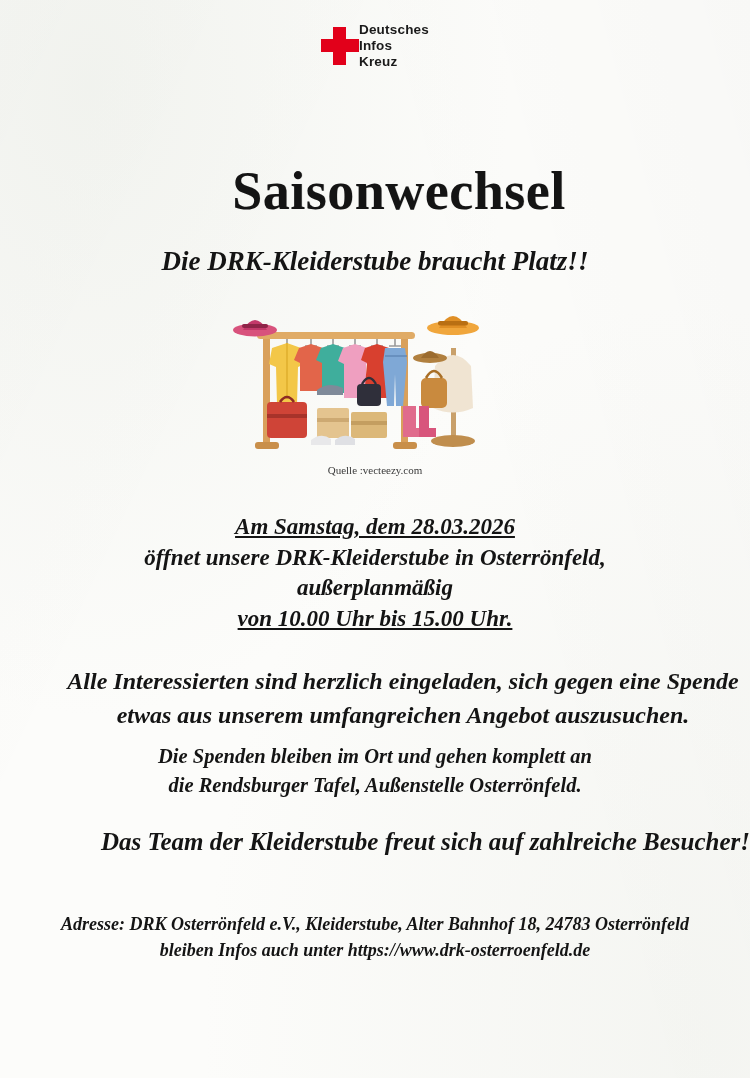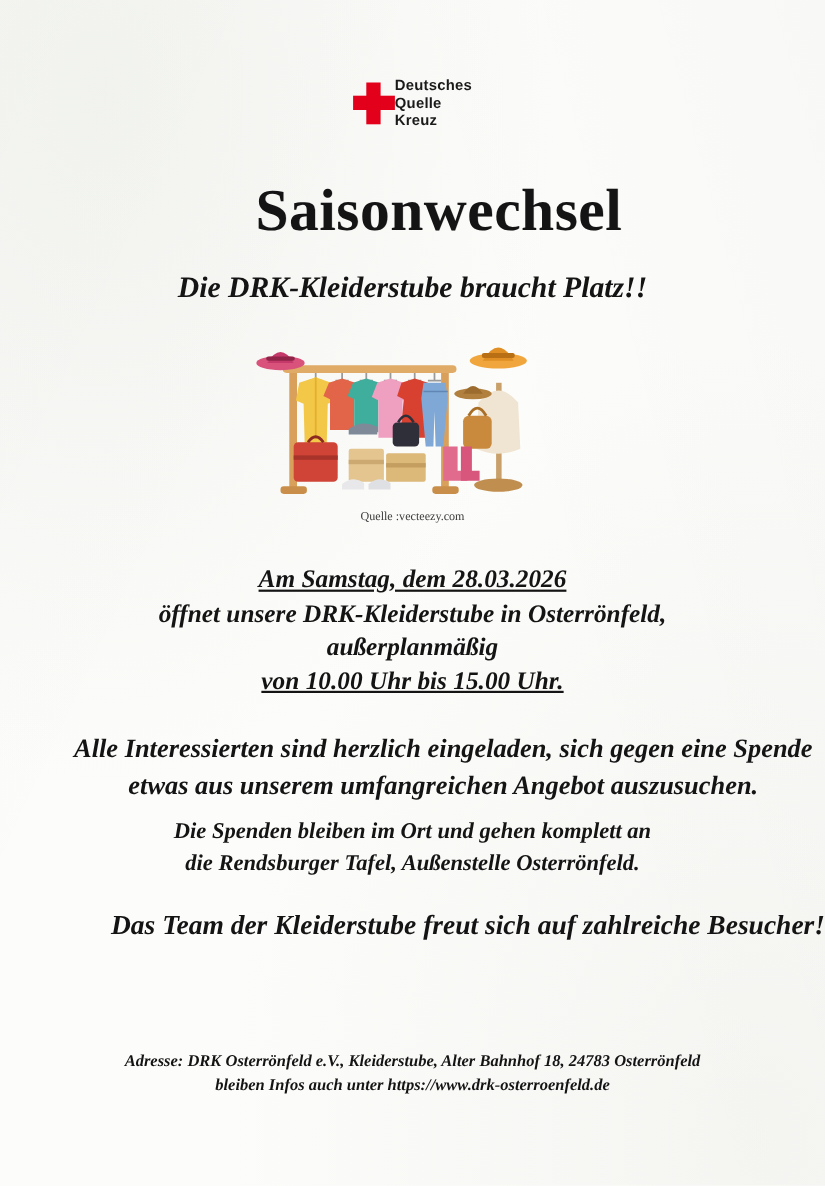--- a/index.html
+++ b/index.html
@@ -38,21 +38,20 @@
     position: absolute;
     top: 22px;
     left: 0;
     width: 750px;
     display: flex;
     justify-content: center;
   }
   .logo-inner {
     display: flex;
     align-items: center;
-    margin-top: 48px;
   }
   .drk-cross {
     width: 38px;
     height: 38px;
     position: relative;
   }
   .drk-cross .bar-h,
   .drk-cross .bar-v {
     position: absolute;
     background: #e2001a;
@@ -175,42 +174,42 @@
   }
   .note {
     top: 905px;
     font-weight: bold;
     font-style: italic;
     font-size: 16px;
   }
   .note .u { text-decoration: underline; text-underline-offset: 2px; }
 
   .address {
-    top: 955px;
-    font-weight: bold;
-    font-style: italic;
-    font-size: 15px;
+    top: 911px;
+    font-weight: bold;
+    font-style: italic;
+    font-size: 18px;
     line-height: 1.45;
   }
 </style>
 </head>
 <body>
 
 <div class="page">
   <div class="scan-tint"></div>
 
   <div class="logo-block">
     <div class="logo-inner">
       <div class="drk-cross">
         <div class="bar-h"></div>
         <div class="bar-v"></div>
       </div>
       <div class="drk-words">
         <div>Deutsches</div>
-        <div>Quelle</div>
+        <div>Infos</div>
         <div>Kreuz</div>
       </div>
     </div>
   </div>
 
 
   <div class="title-main">Saisonwechsel</div>
   <div class="title-sub">Die DRK-Kleiderstube braucht Platz!!</div>
 
   <div class="illustration">

